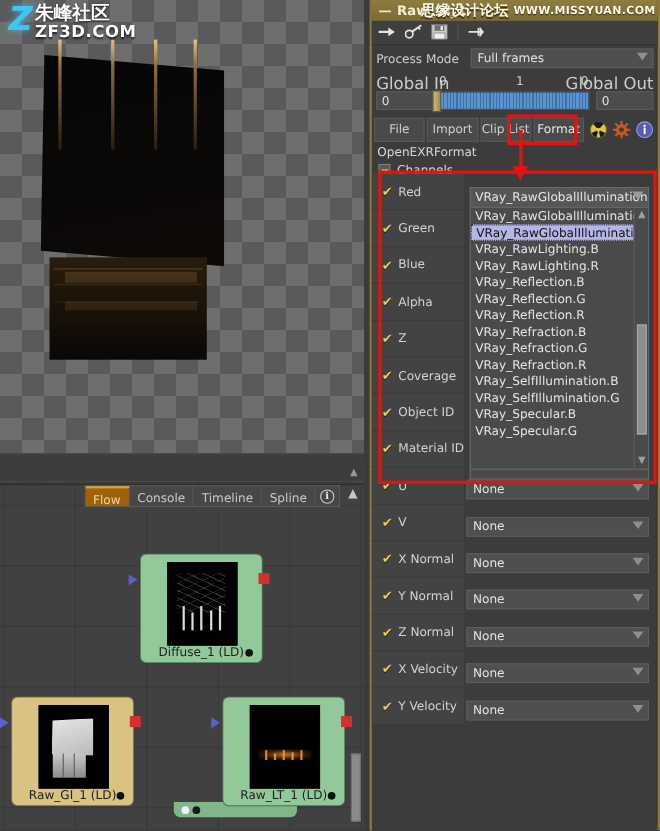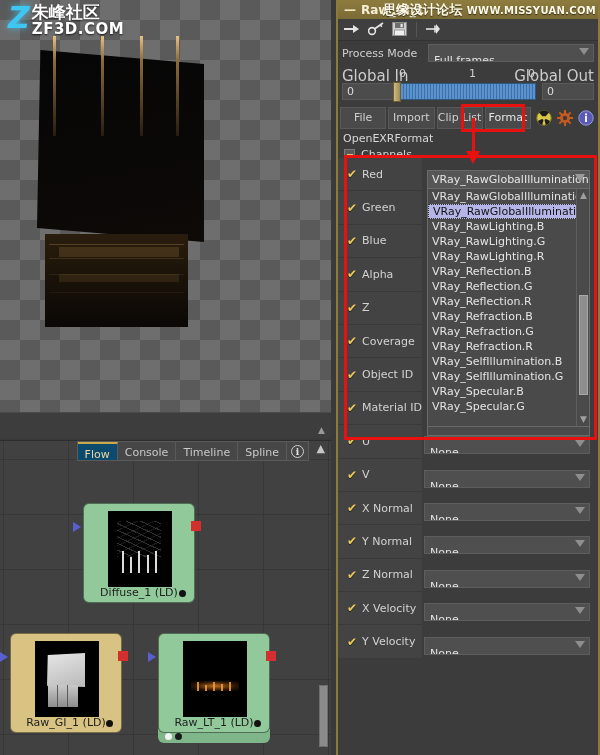--- a/index.html
+++ b/index.html
@@ -116,21 +116,21 @@
     border: 1px solid #5a5a5a;
   }
   #flow-tabs .ftab {
     padding: 2px 7px 0 7px;
     font-size: 11px; color: #c8c8c8;
     border-right: 1px solid #5a5a5a;
     background: #474747;
     line-height: 17px;
   }
   #flow-tabs .ftab.active {
-    background: #0c4a6e; color: #e9d8a8;
+    background: #a16207; color: #e9d8a8;
     border-top: 2px solid #c8a84a;
   }
   #flow-tabs .ftab.icon {
     border-right: none; padding: 0 4px;
     display:flex; align-items:center;
   }
   .info-circle {
     display:inline-block;
     width: 13px; height: 13px; border-radius: 50%;
     border: 1px solid #cfcfcf; color: #e8e8e8;
@@ -147,21 +147,21 @@
     background: #8b8b8b; border: 1px solid #6f6f6f;
   }
 
   .node {
     position: absolute;
     width: 112px; height: 100px;
     border-radius: 6px;
     border: 1px solid rgba(0,0,0,.45);
     padding: 4px;
   }
-  .node.green { background: #92c99b; }
+  .node.green { background: #92c99b; margin-left: 44px; }
   .node.tan   { background: #d9c383; }
   .node .thumb {
     position: absolute; left: 24px; top: 7px;
     width: 64px; height: 76px;
     background: #000; overflow: hidden;
   }
   .node .nlabel {
     position: absolute; left: 0; right: 0; bottom: 3px;
     text-align: center;
     font-size: 11px; color: #1e1e1e;
@@ -251,21 +251,21 @@
     display: flex; align-items: center; gap: 7px;
     padding-left: 6px;
   }
   .ticon { width: 17px; height: 16px; position: relative; }
   .ticon svg { display:block; }
   .tsep { width:1px; height:15px; background:#565656; }
   .field-label { color:#cfcfcf; }
   .combo {
     background: #4f4f4f; border: 1px solid #5d5d5d;
     color: #e2e2e2; height: 18px; line-height: 16px;
-    padding: 8px 16px 0 5px; position: relative;
+    padding: 0 16px 0 5px; position: relative;
     font-size: 11px; white-space: nowrap; overflow: hidden;
   }
   .combo .caret {
     position:absolute; right:4px; top:3px;
     width:0;height:0;border-left:5px solid transparent;border-right:5px solid transparent;
     border-top:7px solid #8e8e8e;
   }
 
   #process-row { display:flex; align-items:center; height:24px; padding: 0 4px; }
   #process-row .field-label { width: 86px; }
@@ -797,21 +797,20 @@
 <div id="dropdown">
   <div class="dd-current">
     <span>VRay_RawGlobalIllumination.R</span>
     <span class="caret"></span>
   </div>
   <div id="dd-list">
     <div id="dd-items">
       <div class="dd-item">VRay_RawGlobalIllumination.G</div>
       <div class="dd-item selected">VRay_RawGlobalIllumination.R</div>
       <div class="dd-item">VRay_RawLighting.B</div>
-      <div class="dd-item">VRay_RawLighting.G</div>
       <div class="dd-item">VRay_RawLighting.R</div>
       <div class="dd-item">VRay_Reflection.B</div>
       <div class="dd-item">VRay_Reflection.G</div>
       <div class="dd-item">VRay_Reflection.R</div>
       <div class="dd-item">VRay_Refraction.B</div>
       <div class="dd-item">VRay_Refraction.G</div>
       <div class="dd-item">VRay_Refraction.R</div>
       <div class="dd-item">VRay_SelfIllumination.B</div>
       <div class="dd-item">VRay_SelfIllumination.G</div>
       <div class="dd-item">VRay_Specular.B</div>

